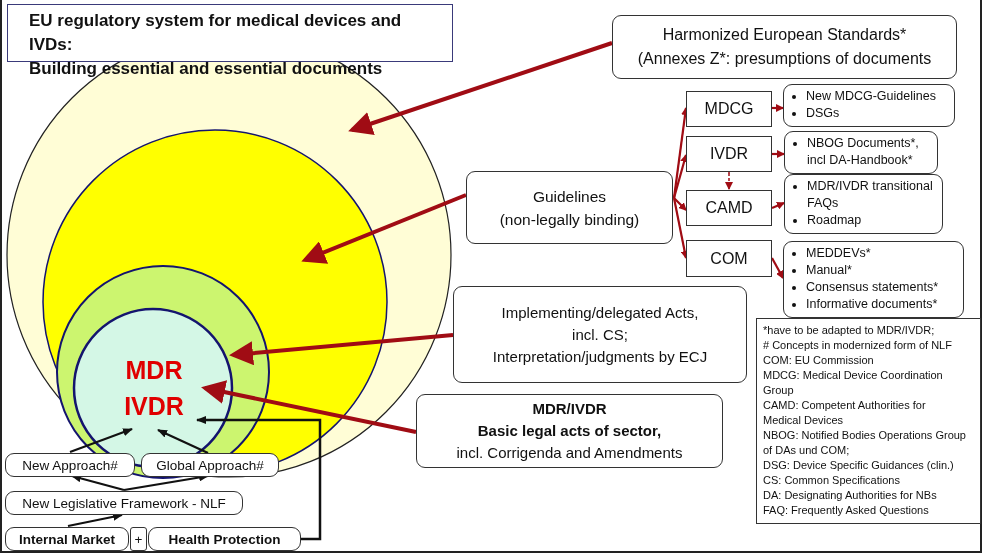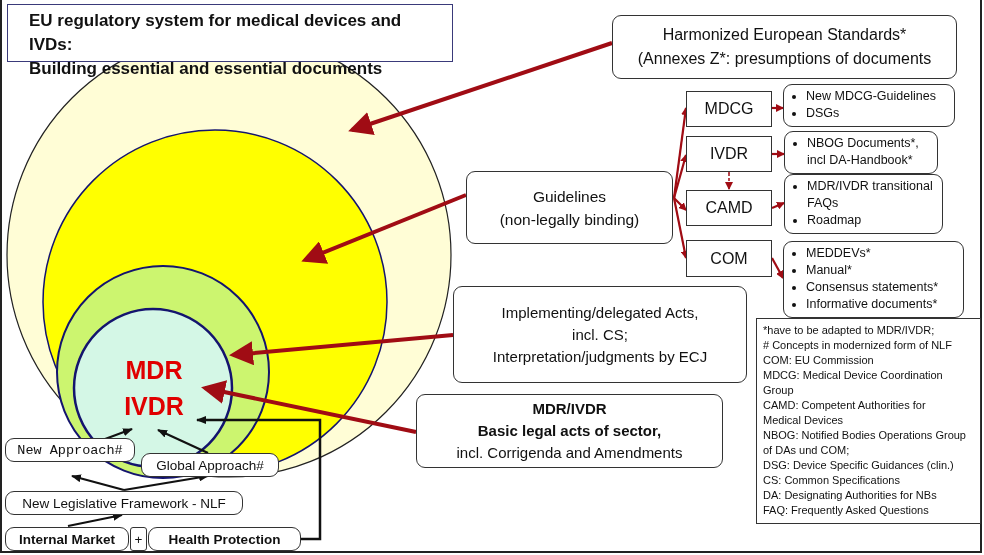--- a/index.html
+++ b/index.html
@@ -137,21 +137,21 @@
   <div>incl. CS;</div>
   <div>Interpretation/judgments by ECJ</div>
 </div>
 
 <div class="box rbox center mdr-box">
   <div style="font-weight:bold;">MDR/IVDR</div>
   <div style="font-weight:bold;">Basic legal acts of sector,</div>
   <div>incl. Corrigenda and Amendments</div>
 </div>
 
-<div class="box rbox center small" style="left:5px; top:438px; width:130px; height:24px;font-family:Liberation Mono, monospace;">
+<div class="box rbox center small" style="left:5px; top:453px; width:130px; height:24px;">
   <span>New Approach#</span>
 </div>
 <div class="box rbox center small" style="left:141px; top:453px; width:138px; height:24px;">
   <span>Global Approach#</span>
 </div>
 <div class="box rbox center small" style="left:5px; top:491px; width:238px; height:24px;">
   <span>New Legislative Framework - NLF</span>
 </div>
 <div class="box rbox center small" style="left:5px; top:527px; width:124px; height:24px; font-weight:bold;">
   <span>Internal Market</span>

